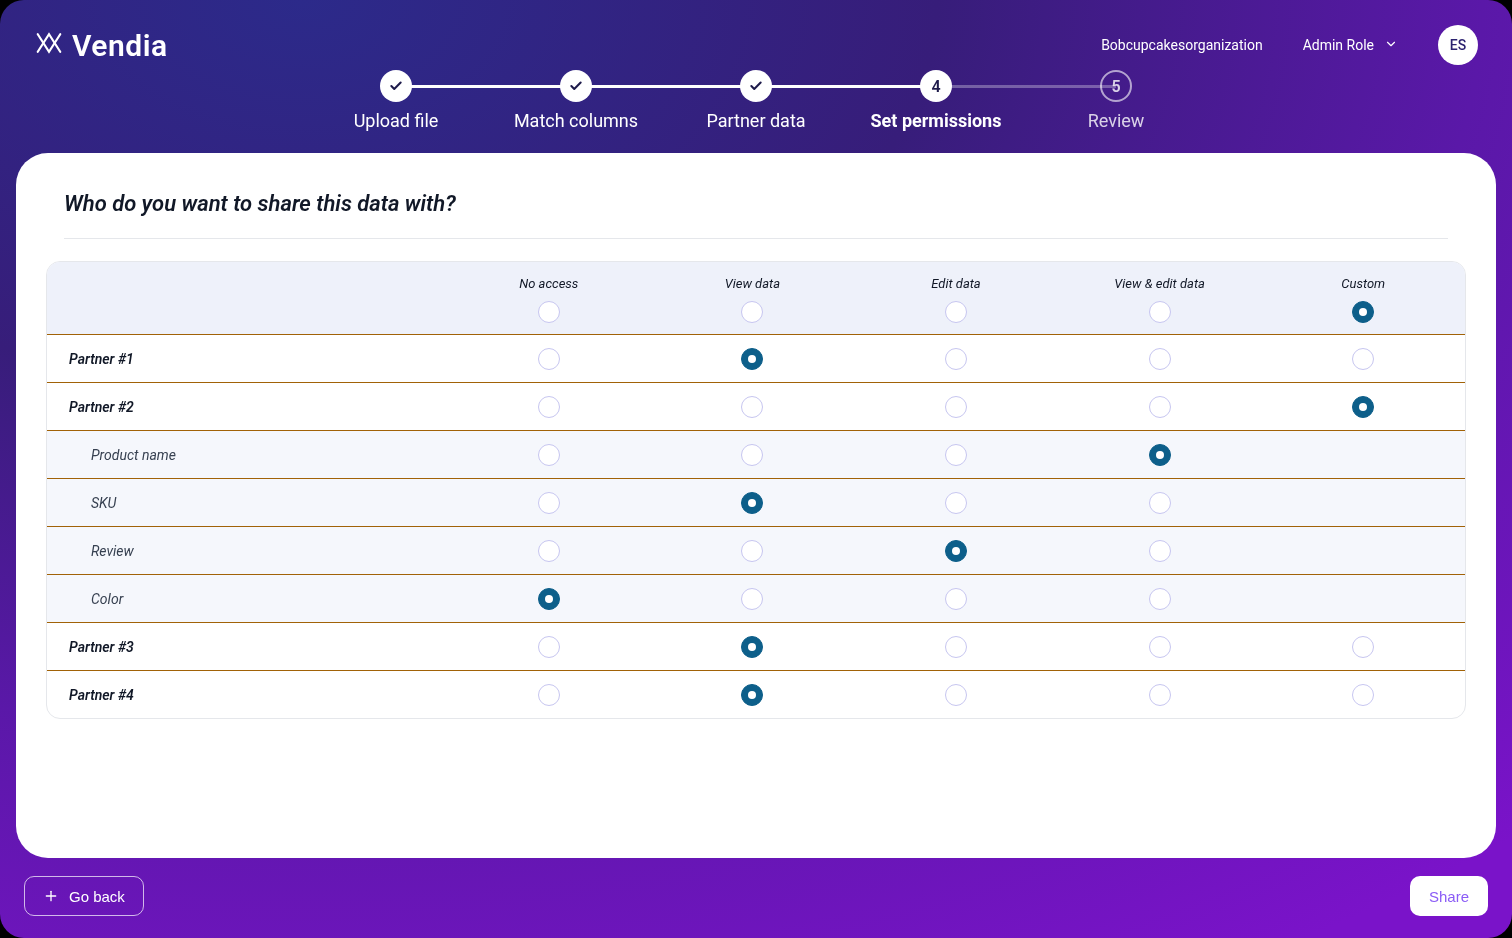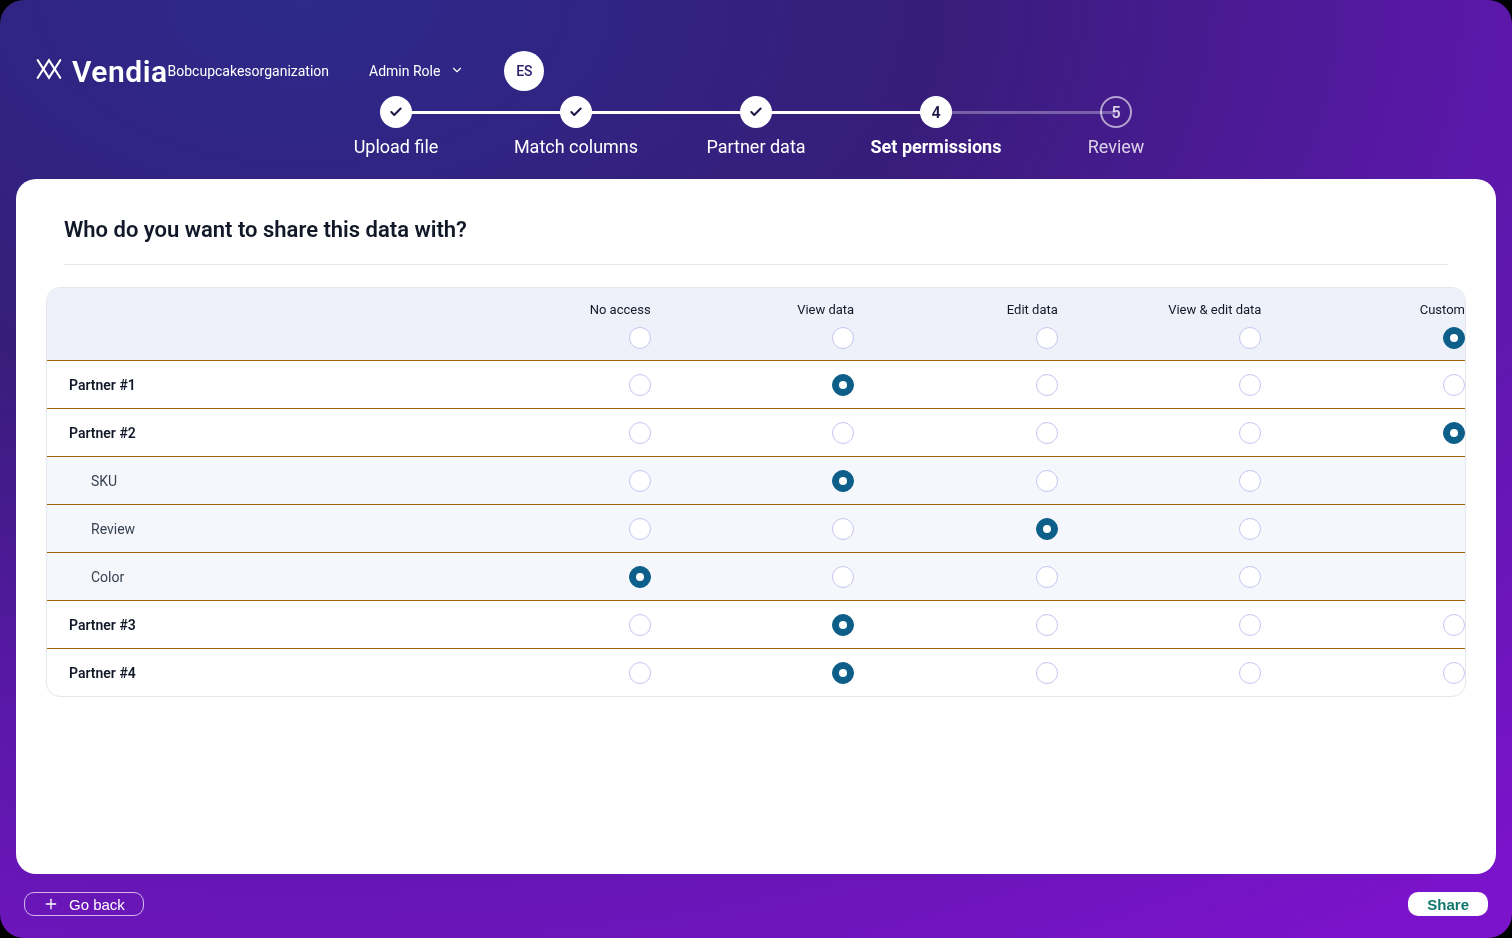--- a/index.html
+++ b/index.html
@@ -17,24 +17,24 @@
     border-radius: 24px;
     overflow: hidden;
     background: radial-gradient(ellipse 120% 120% at 20% 0%, #2c2a8a 0%, #371d7a 35%, #5a18a8 65%, #7a13c9 100%);
     display: flex;
     flex-direction: column;
   }
   
   .header {
     display: flex;
     align-items: center;
+    justify-content: space-between;
     padding: 20px 34px 0 34px;
     height: 70px;
     color: #fff;
-    margin-top: 26px;
   }
   .logo { display: flex; align-items: center; gap: 8px; }
   .logo svg { width: 30px; height: 30px; }
   .logo-text { font-size: 30px; font-weight: 600; letter-spacing: .5px; }
   .header-right { display: flex; align-items: center; gap: 40px; font-size: 14px; }
   .role-select { display: flex; align-items: center; gap: 10px; cursor: pointer; }
   .avatar {
     width: 40px; height: 40px; border-radius: 50%;
     background: #fff; color: #2c2370;
     display: flex; align-items: center; justify-content: center;
@@ -66,24 +66,25 @@
   .step:last-child .step-connector { display: none; }
   .step-label { margin-top: 8px; font-size: 18px; color: #fff; font-weight: 400; white-space: nowrap; }
   .step-label.active { font-weight: 700; }
   .step-label.dim { color: rgba(255,255,255,.8); }
 
   
   .card {
     flex: 1 1 auto;
     margin: 10px 16px 0 16px;
     background: #fff;
-    border-radius: 20px;
+    border-radius: 32px;
     padding: 30px 30px 40px 30px;
     display: flex; flex-direction: column;
     overflow: hidden;
+    font-style: italic;
   }
   .card-title {
     font-size: 22px; font-weight: 600; color: #111827;
     padding: 8px 0 22px 0;
     border-bottom: 1px solid #e5e7eb;
     margin: 0 18px;
   }
   .table-wrap {
     margin: 22px 0 0 0;
     border: 1px solid #e5e7eb;
@@ -102,46 +103,46 @@
   .row.header-row {
     background: #eef1fa;
     min-height: 72px;
     align-items: flex-start;
     padding-top: 14px;
   }
   .row.header-row .cell-label { }
   .row.sub { background: #f5f7fc; }
   .cell-label { padding-left: 22px; font-weight: 600; color: #111827; }
   .row.sub .cell-label { padding-left: 44px; font-weight: 400; color: #374151; }
-  .cell { display: flex; flex-direction: column; align-items: flex-end; gap: 10px; justify-content: center; color:#111827; font-size:13px;}
+  .cell { display: flex; flex-direction: column; align-items: center; gap: 10px; justify-content: center; color:#111827; font-size:13px;}
   .col-title { font-size: 13px; color: #111827; }
   .radio {
     width: 22px; height: 22px; border-radius: 50%;
     border: 1.5px solid #c7c6f0; background: #fff;
     display: inline-block; position: relative; cursor: pointer;
   }
   .radio.selected { border-color: #0d5f8a; background: #0d5f8a; }
   .radio.selected::after {
     content: ""; position: absolute; inset: 6px;
     border-radius: 50%; background: #fff;
   }
 
   
   .footer {
     display: flex; justify-content: space-between; align-items: center;
     padding: 18px 24px 22px 24px;
   }
   .btn {
     display: inline-flex; align-items: center; gap: 10px;
-    height: 24px; padding: 0 18px; border-radius: 10px;
+    height: 40px; padding: 0 18px; border-radius: 10px;
     font-size: 15px; cursor: pointer;
     border: 1px solid transparent;
   }
   .btn-outline { border-color: rgba(255,255,255,.7); color: #fff; background: transparent; }
-  .btn-white { background: #fff; color: #0f766e; font-weight: 700; }
+  .btn-white { background: #fff; color: #8b5cf6; font-weight: 400; }
   .plus { width:16px; height:16px; display:inline-flex; align-items:center; justify-content:center; }
 </style>
 </head>
 <body>
 
 <div class="app">
 
   <div class="header">
     <div class="logo">
       <span>
@@ -265,20 +266,36 @@
             <span class="radio"></span>
           </div>
           <div class="cell">
             <span class="radio"></span>
           </div>
           <div class="cell">
             <span class="radio selected"></span>
           </div>
         </div>
         <div class="row sub">
+          <div class="cell-label">Product name</div>
+          <div class="cell">
+            <span class="radio"></span>
+          </div>
+          <div class="cell">
+            <span class="radio"></span>
+          </div>
+          <div class="cell">
+            <span class="radio"></span>
+          </div>
+          <div class="cell">
+            <span class="radio selected"></span>
+          </div>
+          <div class="cell"></div>
+        </div>
+        <div class="row sub">
           <div class="cell-label">SKU</div>
           <div class="cell">
             <span class="radio"></span>
           </div>
           <div class="cell">
             <span class="radio selected"></span>
           </div>
           <div class="cell">
             <span class="radio"></span>
           </div>

